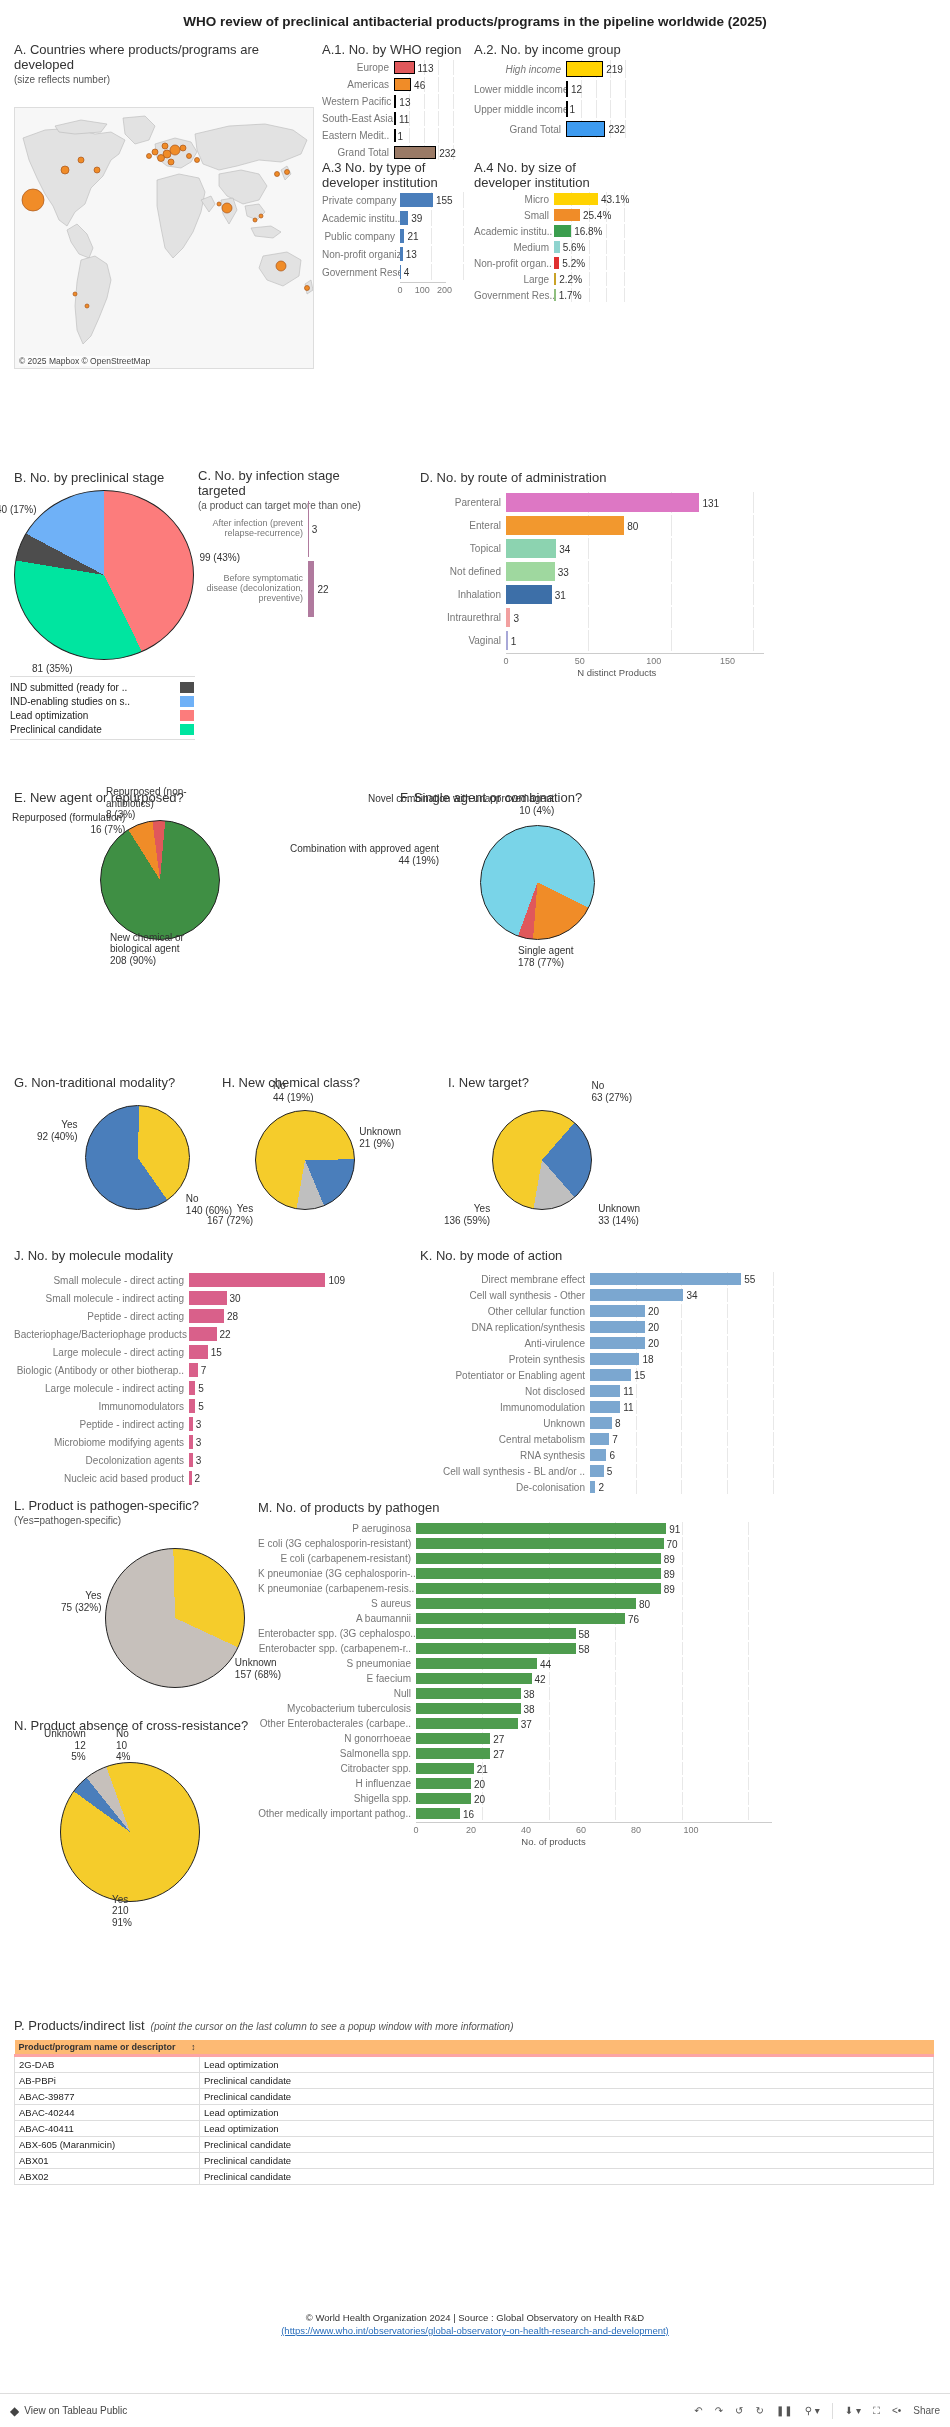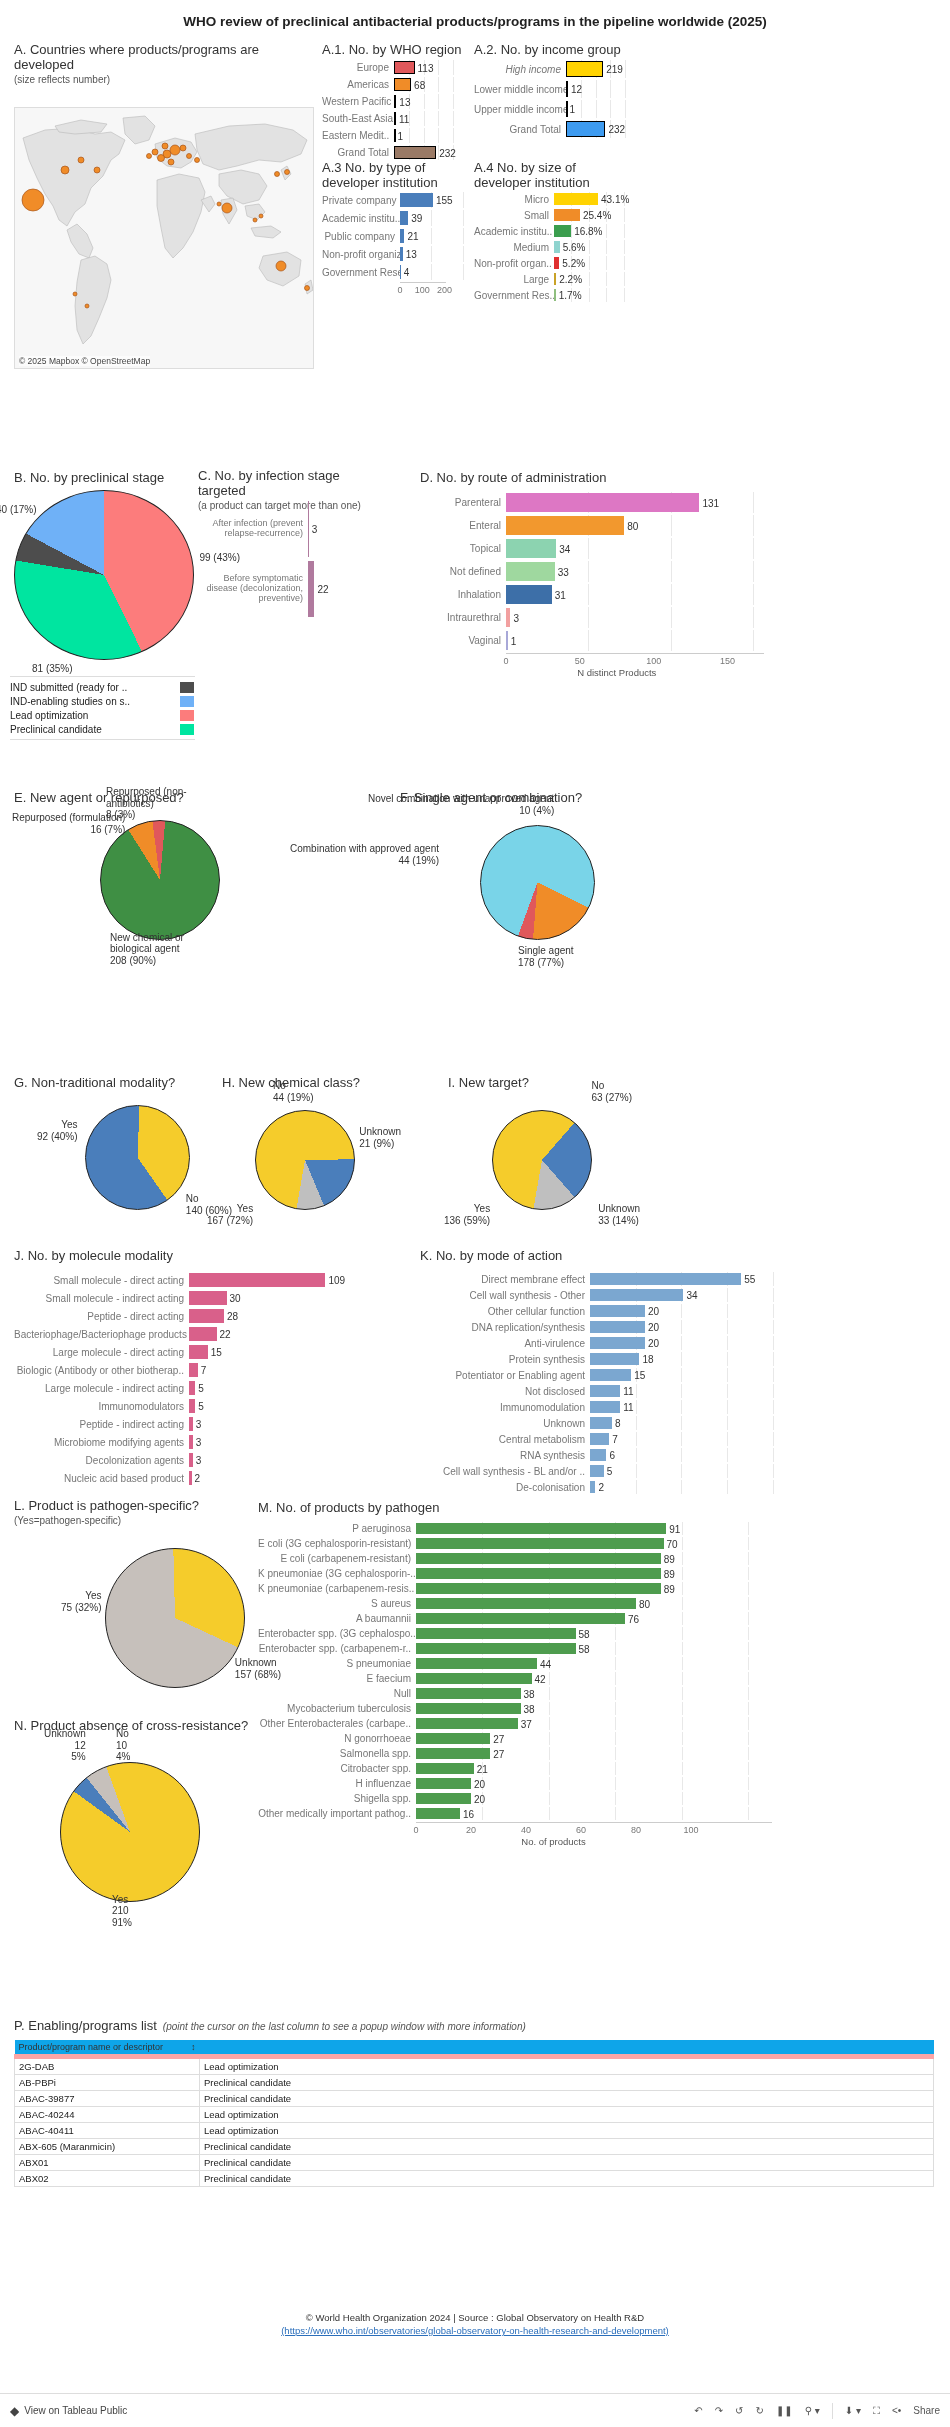--- a/index.html
+++ b/index.html
@@ -36,22 +36,22 @@
   
   .legend { border-top: 1px solid #ddd; border-bottom: 1px solid #ddd; padding: 3px 0; }
   .legend-row { display: flex; align-items: center; height: 14px; font-size: 10px; color: #222; }
   .legend-row .lbl { width: 170px; }
   .legend-swatch { width: 14px; height: 11px; }
   .pie { border-radius: 50%; border: 1px solid #222; }
   .pie-lbl { position: absolute; font-size: 10px; color: #333; line-height: 1.15; white-space: nowrap; }
 
   
   table.plist { border-collapse: collapse; width: 100%; font-size: 9.5px; }
-  table.plist th { text-align: left; font-weight: normal; font-size: 9px; color: #333;
-    border-bottom: 5px solid #fca5a5; padding: 2px 4px; background: #0ea5e9; }
+  table.plist th { text-align: left; font-weight: bold; font-size: 9px; color: #333;
+    border-bottom: 3px solid #fca5a5; padding: 2px 4px; background: #fdba74; }
   table.plist td { border: 1px solid #ddd; padding: 2px 4px; color: #222; }
 
   
   .footer { text-align: center; font-size: 9.5px; color: #333; }
   .footer a { color: #2a6ebb; }
   .toolbar { position: absolute; left: 0; right: 0; bottom: 0; height: 34px;
     border-top: 1px solid #ddd; background: #fff; display: flex; align-items: center;
     justify-content: space-between; padding: 0 10px; font-size: 10px; color: #444; }
   .tb-left { display: flex; align-items: center; gap: 5px; }
   .tb-right { display: flex; align-items: center; gap: 12px; color: #555; }
@@ -145,21 +145,21 @@
           </div>
         </div>
         <div class="hbar-row" style="height: 15px;">
           <div class="hbar-label" style="width: 72px;">Americas</div>
           <div class="hbar-track">
             <div class="gridv" style="left: 21.75%;"></div>
             <div class="gridv" style="left: 43.5%;"></div>
             <div class="gridv" style="left: 65.25%;"></div>
             <div class="gridv" style="left: 87%;"></div>
             <div class="hbar-fill" style="width: 25.1207%; background: rgb(240, 140, 40);"></div>
-            <div class="hbar-val" style="left: 25.1207%;">68</div>
+            <div class="hbar-val" style="left: 25.1207%;">46</div>
           </div>
         </div>
         <div class="hbar-row" style="height: 15px;">
           <div class="hbar-label" style="width: 72px;">Western Pacific</div>
           <div class="hbar-track">
             <div class="gridv" style="left: 21.75%;"></div>
             <div class="gridv" style="left: 43.5%;"></div>
             <div class="gridv" style="left: 65.25%;"></div>
             <div class="gridv" style="left: 87%;"></div>
             <div class="hbar-fill" style="width: 3.47414%; background: rgb(59, 158, 78);"></div>
@@ -1132,21 +1132,21 @@
 91%</div>
       <div class="pie-lbl" style="left: 56px; top: -34px; text-align: left; white-space: pre-line;">No
 10
 4%</div>
       <div class="pie-lbl" style="left: -16px; top: -34px; text-align: right; white-space: pre-line;">Unknown
 12
 5%</div>
     </div>
 
   <div class="abs" style="left:14px; top:2018px; width:600px; display:flex; align-items:baseline; gap:6px;">
-    <span class="sec-title">P. Enabling/programs list</span>
+    <span class="sec-title">P. Products/indirect list</span>
     <span class="sec-sub" style="font-style:italic;">(point the cursor on the last column to see a popup window with more information)</span>
   </div>
   <div class="abs" style="left:14px; top:2040px; width:920px;">
     <table class="plist">
       <thead>
         <tr>
           <th style="width:185px;">
             <span>Product/program name or descriptor</span>
             <span style="float:right;">↕</span>
           </th>

